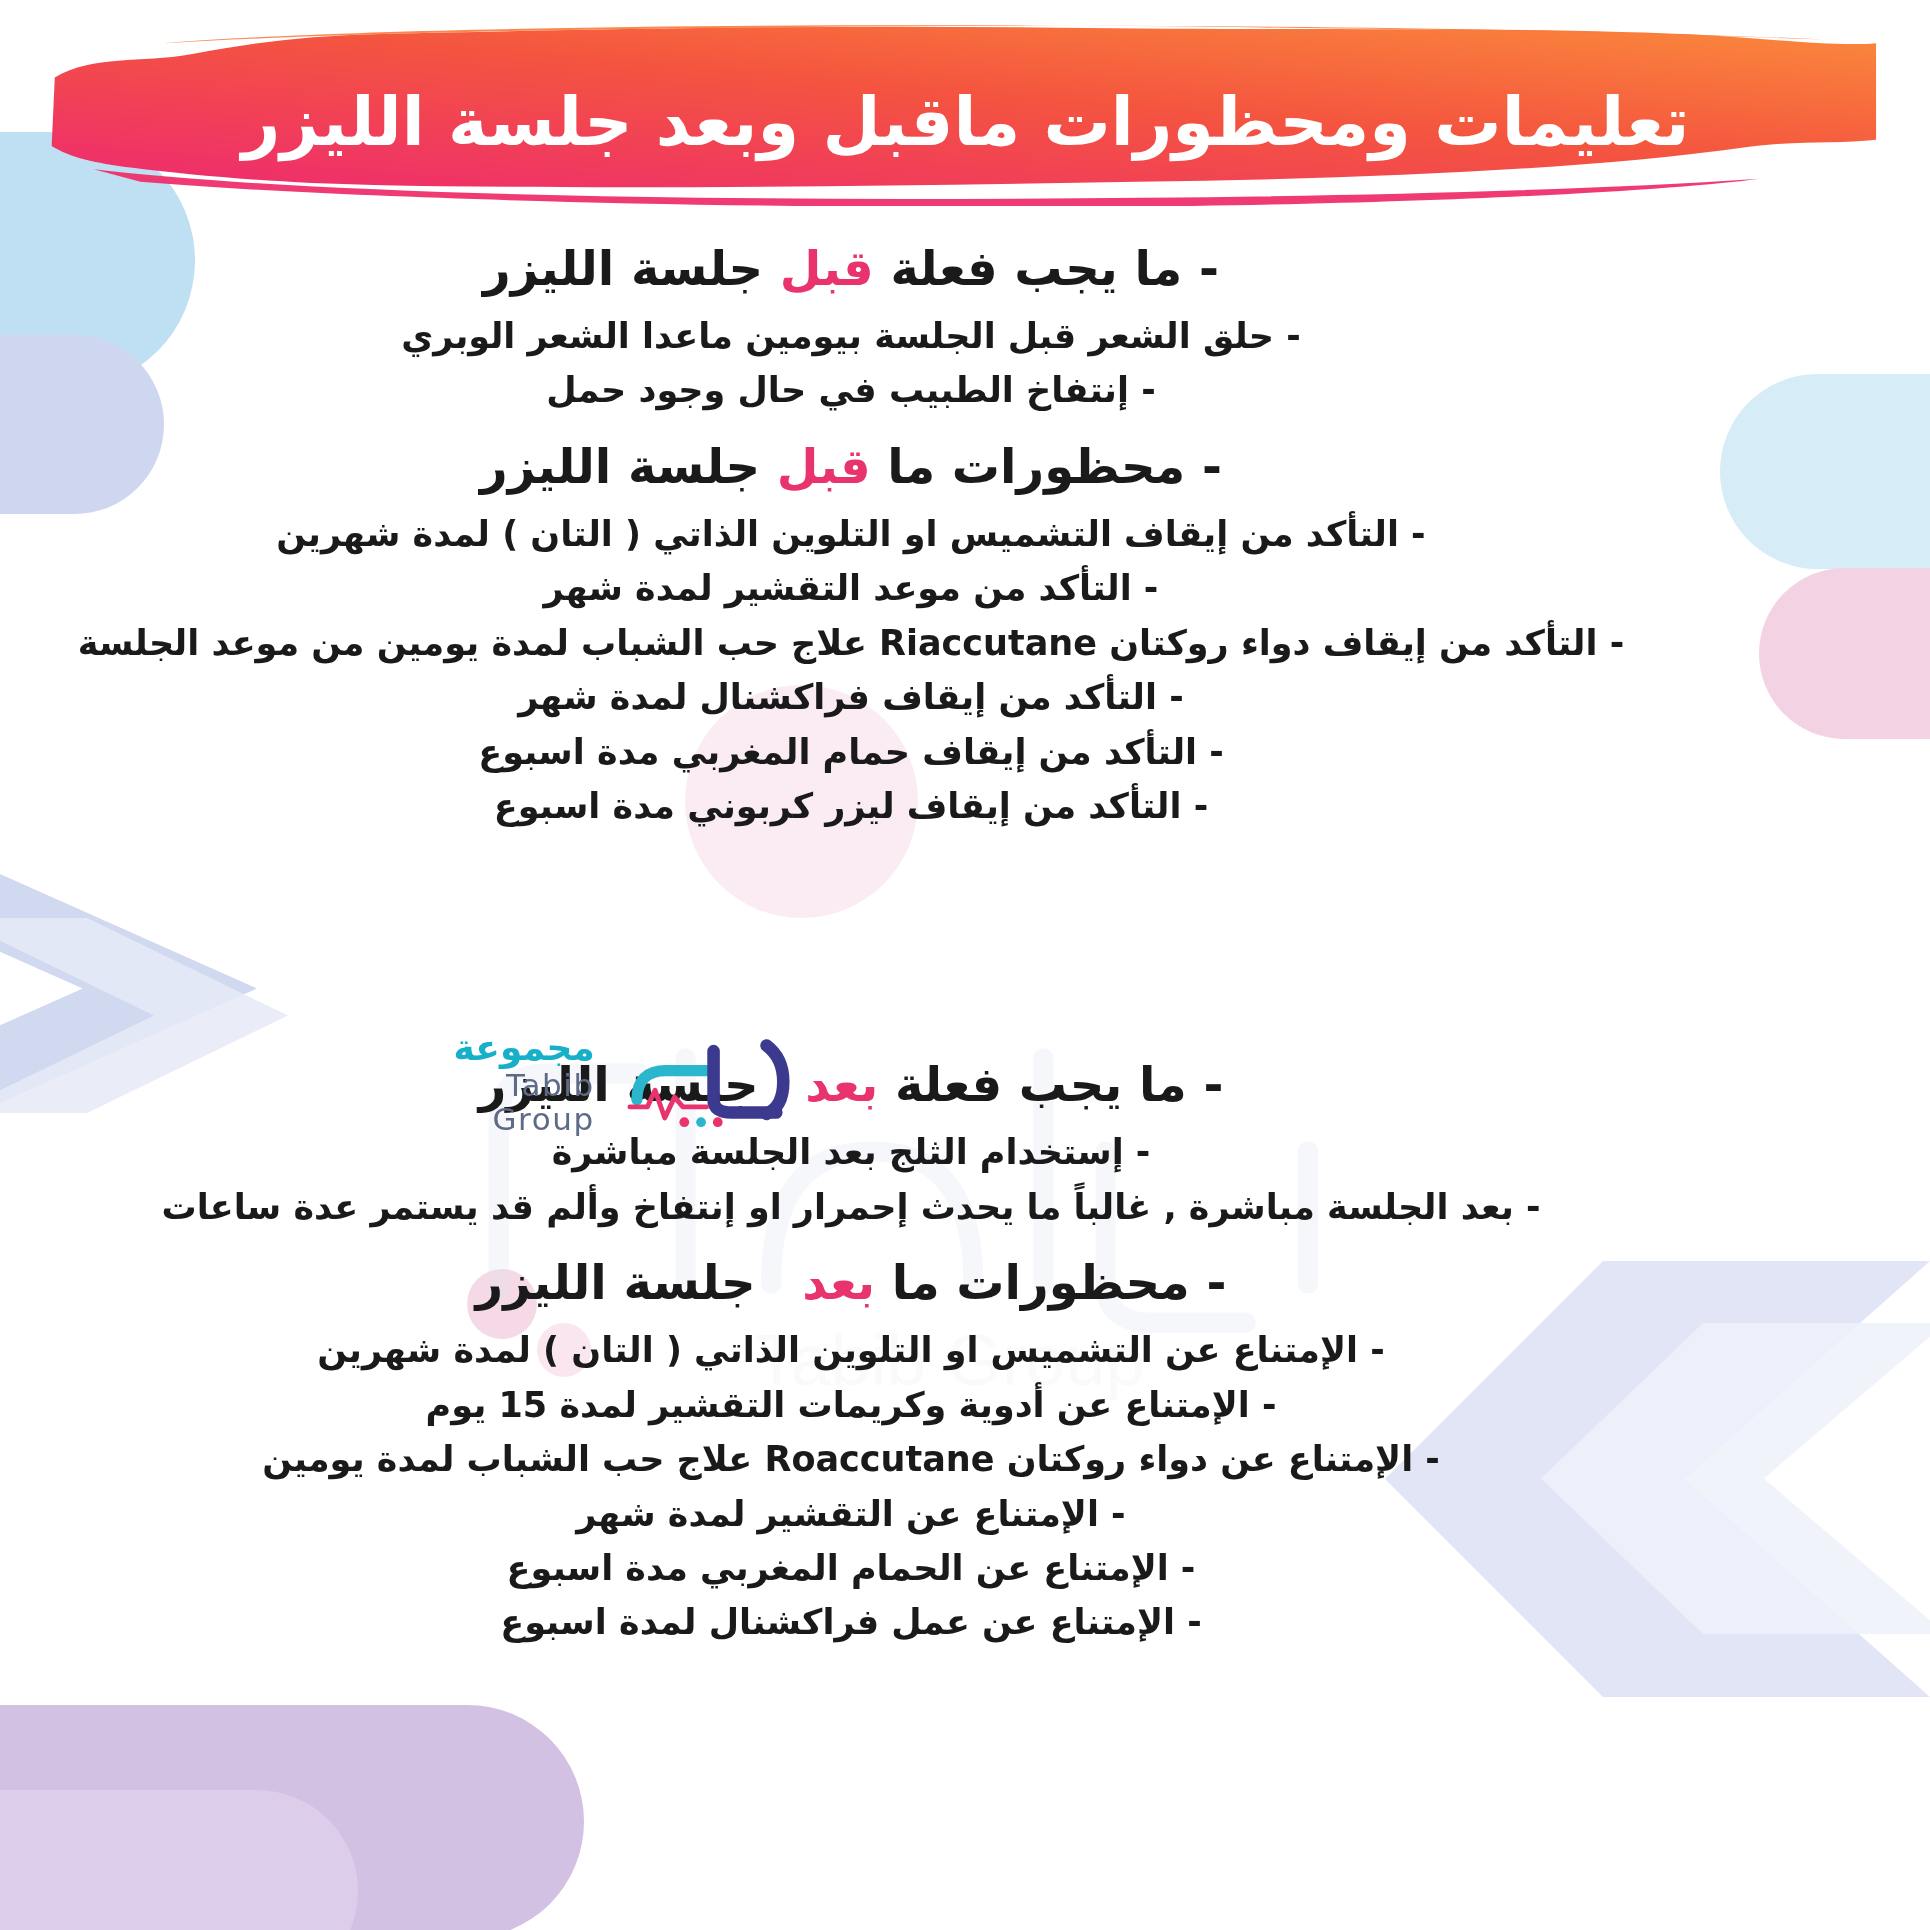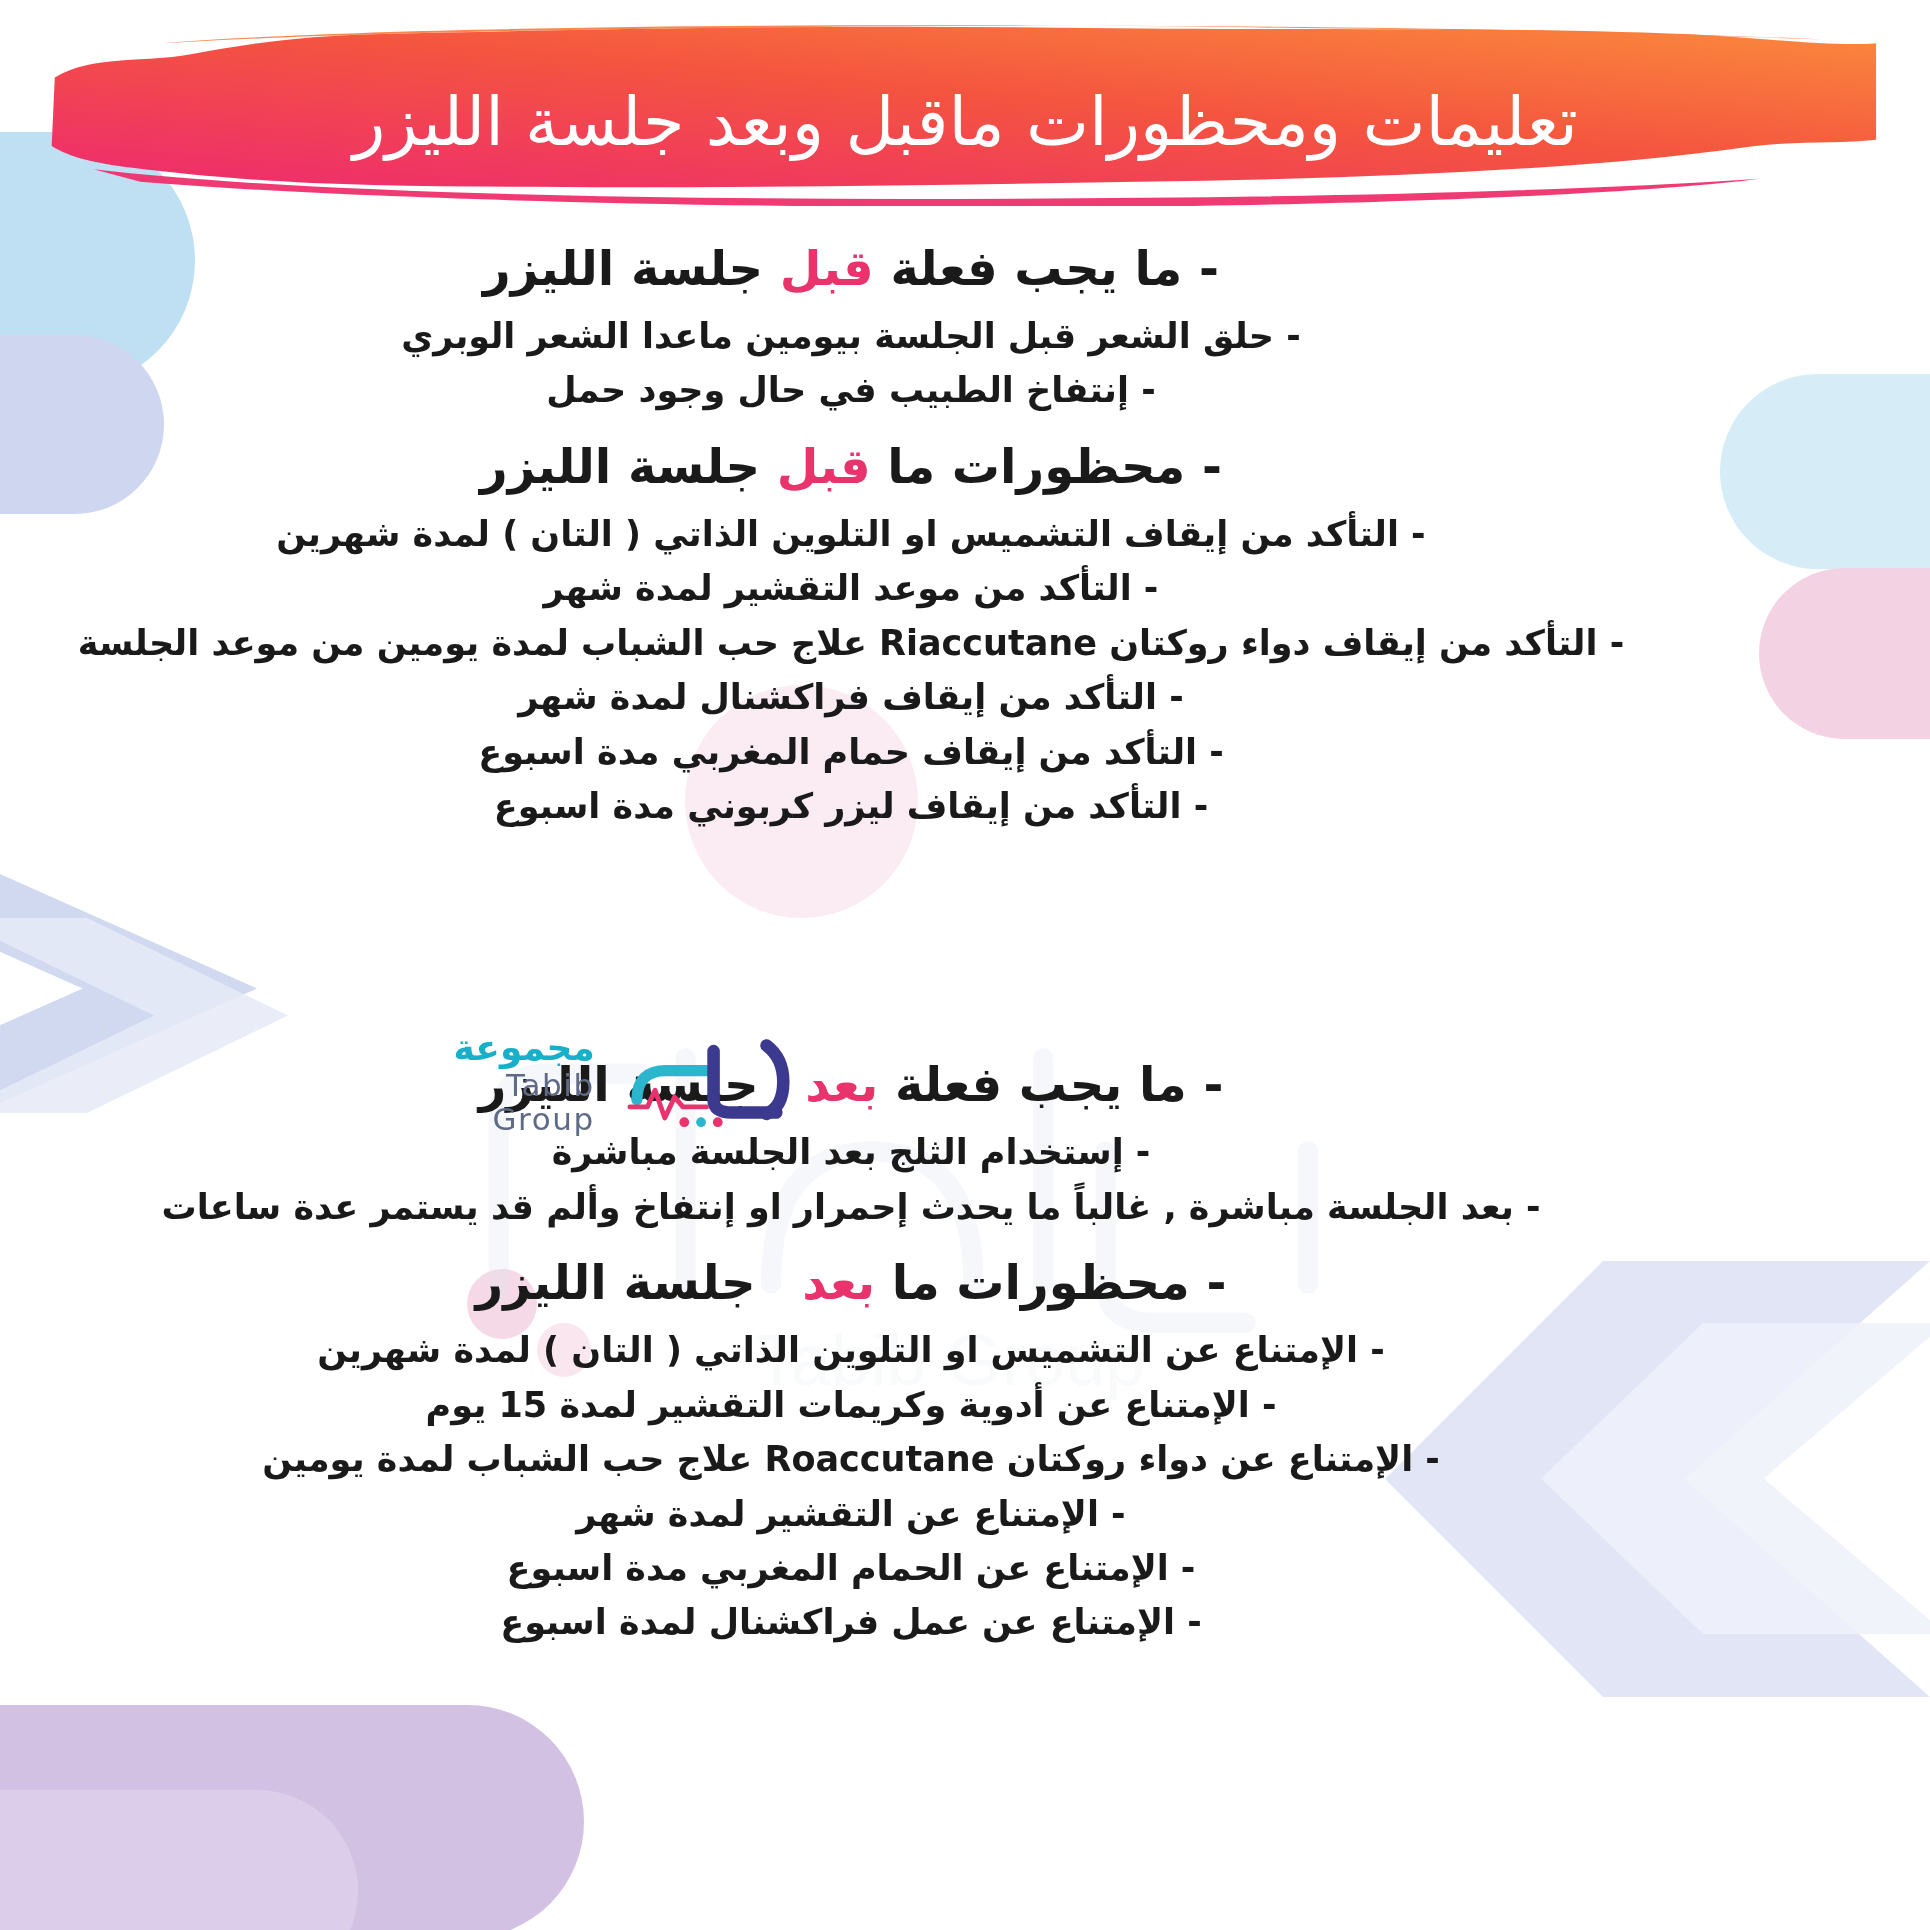--- a/index.html
+++ b/index.html
@@ -162,21 +162,21 @@
     inset: 0;
   }
   .banner-title {
     position: absolute;
     inset: 0;
     display: flex;
     align-items: center;
     justify-content: center;
     color: #ffffff;
     font-size: 67px;
-    font-weight: normal;
+    font-weight: bold;
     letter-spacing: 0px;
     text-align: center;
     padding-top: 14px;
     box-sizing: border-box;
   }
 
   
   .content {
     position: absolute;
     left: 0;

